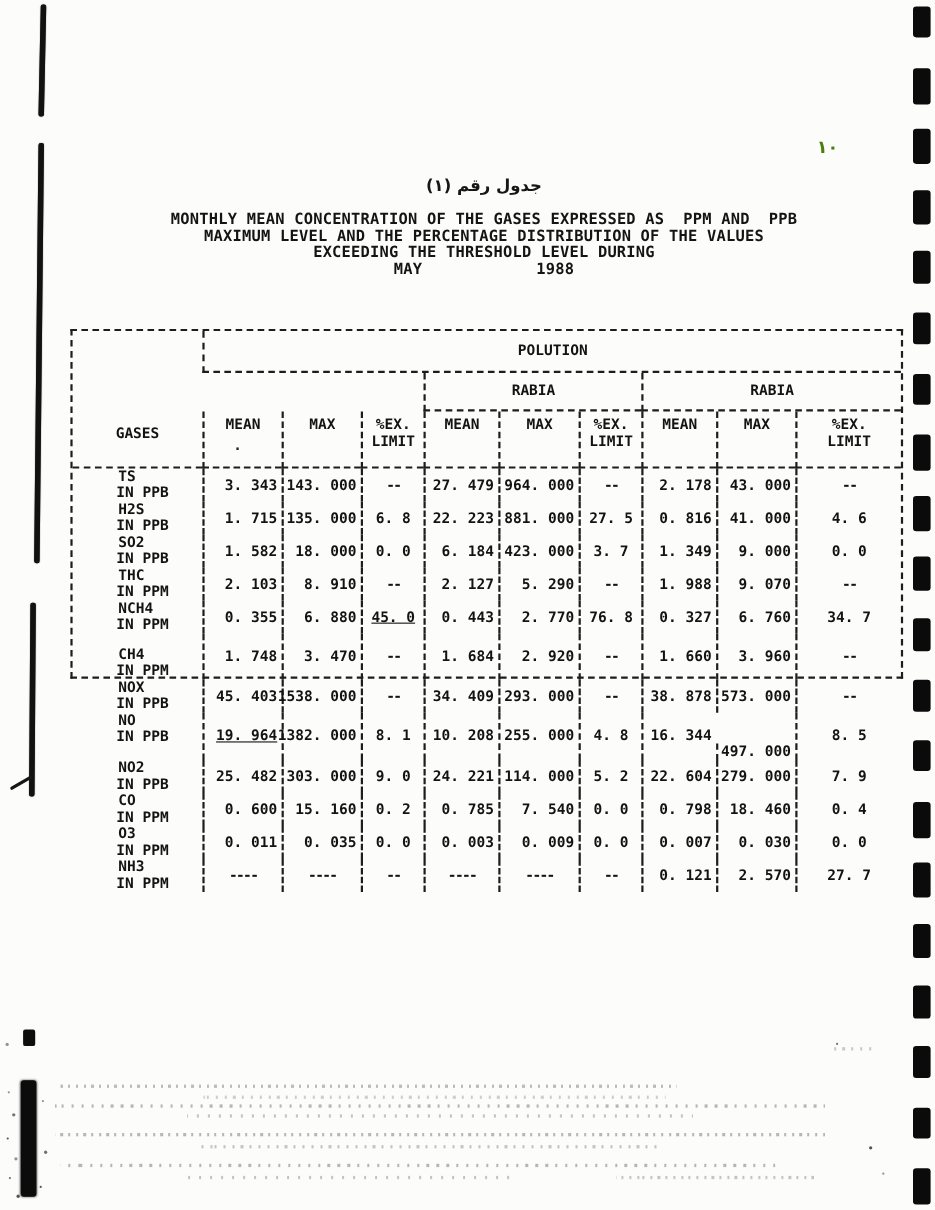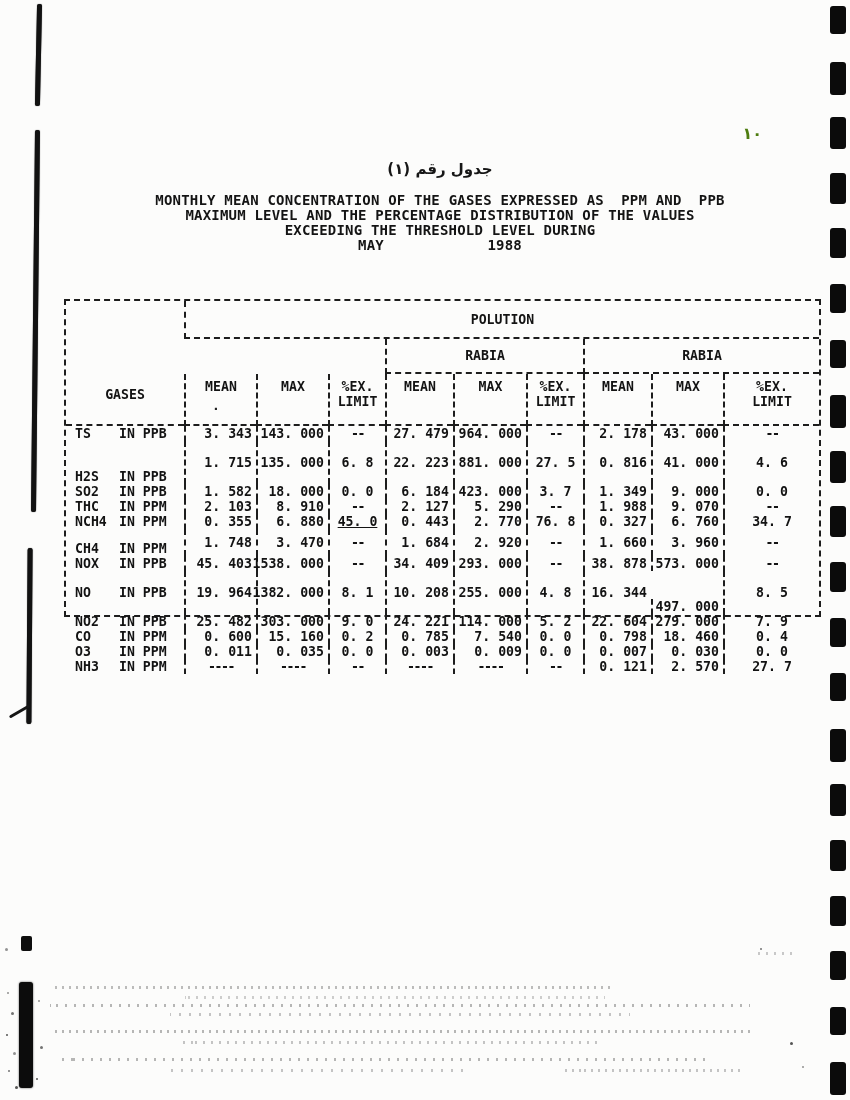--- a/index.html
+++ b/index.html
@@ -38,21 +38,21 @@
   }
   #tbl .bl{border-left:2px dashed #1d1d1d;}
   #tbl .bb{border-bottom:2px dashed #1d1d1d;}
   .cell-locations{grid-row:1;grid-column:2/11;display:flex;align-items:center;justify-content:center;}
   .cell-gases{grid-row:1/4;grid-column:1;display:flex;align-items:flex-end;justify-content:center;padding-bottom:22px;box-sizing:border-box;}
   .cell-loc-name{grid-row:2;display:flex;align-items:center;justify-content:center;}
   .cell-subhead{grid-row:3;display:flex;flex-direction:column;align-items:center;padding-top:5px;box-sizing:border-box;line-height:15px;white-space:pre;}
   .dcell{display:flex;align-items:center;box-sizing:border-box;white-space:pre;overflow:visible;}
   .dcell.num{justify-content:flex-end;padding-right:4px;}
   .dcell.ex{justify-content:center;}
-  .dcell.gas{padding-left:9px;}
+  .dcell.gas{padding-left:9px;flex-direction:column;}
   .dcell.num.dash{justify-content:center;padding-right:0;}
   .dashes{letter-spacing:-1.5px;}
   .gasname{display:inline-block;width:44px;}
   
   .stray-dot{position:absolute;left:212px;top:398px;font-weight:bold;font-size:13px;color:#222;}
   
   .streak{position:absolute;background:#121212;border-radius:2px;}
   .streak1{left:36px;top:4px;width:5px;height:102px;transform:rotate(1.2deg);box-shadow:0 0 1px #333;}
   .streak2{left:33px;top:130px;width:5px;height:382px;transform:rotate(0.6deg);box-shadow:0 0 1px #333;}
   .streak3{left:27px;top:548px;width:5px;height:176px;transform:rotate(0.4deg);box-shadow:0 0 1px #333;}
@@ -95,21 +95,21 @@
     <div class="dcell gas" style="grid-area: 4 / 1;"><div class="gasname" style="display: inline-block;">TS</div><div class="" style="display: inline;">IN PPB</div></div>
     <div class="dcell bl num" style="grid-area: 4 / 2;"><span>3. 343</span></div>
     <div class="dcell bl num" style="grid-area: 4 / 3;"><span>143. 000</span></div>
     <div class="dcell bl ex dash" style="grid-area: 4 / 4;"><span class="dashes">--</span></div>
     <div class="dcell bl num" style="grid-area: 4 / 5;"><span>27. 479</span></div>
     <div class="dcell bl num" style="grid-area: 4 / 6;"><span>964. 000</span></div>
     <div class="dcell bl ex dash" style="grid-area: 4 / 7;"><span class="dashes">--</span></div>
     <div class="dcell bl num" style="grid-area: 4 / 8;"><span>2. 178</span></div>
     <div class="dcell bl num" style="grid-area: 4 / 9;"><span>43. 000</span></div>
     <div class="dcell bl ex dash" style="grid-area: 4 / 10;"><span class="dashes">--</span></div>
-    <div class="dcell gas" style="grid-area: 5 / 1; margin-top: 28px;"><div class="gasname" style="display: inline-block;">H2S</div><div class="" style="display: inline;">IN PPB</div></div>
+    <div class="dcell gas" style="grid-area: 5 / 1;"><div class="gasname" style="display: inline-block;">H2S</div><div class="" style="display: inline;">IN PPB</div></div>
     <div class="dcell bl num" style="grid-area: 5 / 2;"><span>1. 715</span></div>
     <div class="dcell bl num" style="grid-area: 5 / 3;"><span>135. 000</span></div>
     <div class="dcell bl ex" style="grid-area: 5 / 4;"><span>6. 8</span></div>
     <div class="dcell bl num" style="grid-area: 5 / 5;"><span>22. 223</span></div>
     <div class="dcell bl num" style="grid-area: 5 / 6;"><span>881. 000</span></div>
     <div class="dcell bl ex" style="grid-area: 5 / 7;"><span>27. 5</span></div>
     <div class="dcell bl num" style="grid-area: 5 / 8;"><span>0. 816</span></div>
     <div class="dcell bl num" style="grid-area: 5 / 9;"><span>41. 000</span></div>
     <div class="dcell bl ex" style="grid-area: 5 / 10;"><span>4. 6</span></div>
     <div class="dcell gas" style="grid-area: 6 / 1;"><div class="gasname" style="display: inline-block;">SO2</div><div class="" style="display: inline;">IN PPB</div></div>
@@ -156,21 +156,21 @@
     <div class="dcell bl num" style="grid-area: 10 / 2;"><span>45. 403</span></div>
     <div class="dcell bl num" style="grid-area: 10 / 3;"><span>1538. 000</span></div>
     <div class="dcell bl ex dash" style="grid-area: 10 / 4;"><span class="dashes">--</span></div>
     <div class="dcell bl num" style="grid-area: 10 / 5;"><span>34. 409</span></div>
     <div class="dcell bl num" style="grid-area: 10 / 6;"><span>293. 000</span></div>
     <div class="dcell bl ex dash" style="grid-area: 10 / 7;"><span class="dashes">--</span></div>
     <div class="dcell bl num" style="grid-area: 10 / 8;"><span>38. 878</span></div>
     <div class="dcell bl num" style="grid-area: 10 / 9;"><span>573. 000</span></div>
     <div class="dcell bl ex dash" style="grid-area: 10 / 10;"><span class="dashes">--</span></div>
     <div class="dcell gas" style="grid-area: 11 / 1;"><div class="gasname" style="display: inline-block;">NO</div><div class="" style="display: inline;">IN PPB</div></div>
-    <div class="dcell bl num" style="grid-area: 11 / 2;"><span>19. 964</span></div>
+    <div class="dcell bl num" style="grid-area: 11 / 2; text-decoration: underline;"><span>19. 964</span></div>
     <div class="dcell bl num" style="grid-area: 11 / 3;"><span>1382. 000</span></div>
     <div class="dcell bl ex" style="grid-area: 11 / 4;"><span>8. 1</span></div>
     <div class="dcell bl num" style="grid-area: 11 / 5;"><span>10. 208</span></div>
     <div class="dcell bl num" style="grid-area: 11 / 6;"><span>255. 000</span></div>
     <div class="dcell bl ex" style="grid-area: 11 / 7;"><span>4. 8</span></div>
     <div class="dcell bl num" style="grid-area: 11 / 8;"><span>16. 344</span></div>
     <div class="dcell bl num" style="grid-area: 11 / 9; margin-top: 28px;"><span>497. 000</span></div>
     <div class="dcell bl ex" style="grid-area: 11 / 10;"><span>8. 5</span></div>
     <div class="dcell gas" style="grid-area: 12 / 1;"><div class="gasname" style="display: inline-block;">NO2</div><div class="" style="display: inline;">IN PPB</div></div>
     <div class="dcell bl num" style="grid-area: 12 / 2;"><span>25. 482</span></div>

